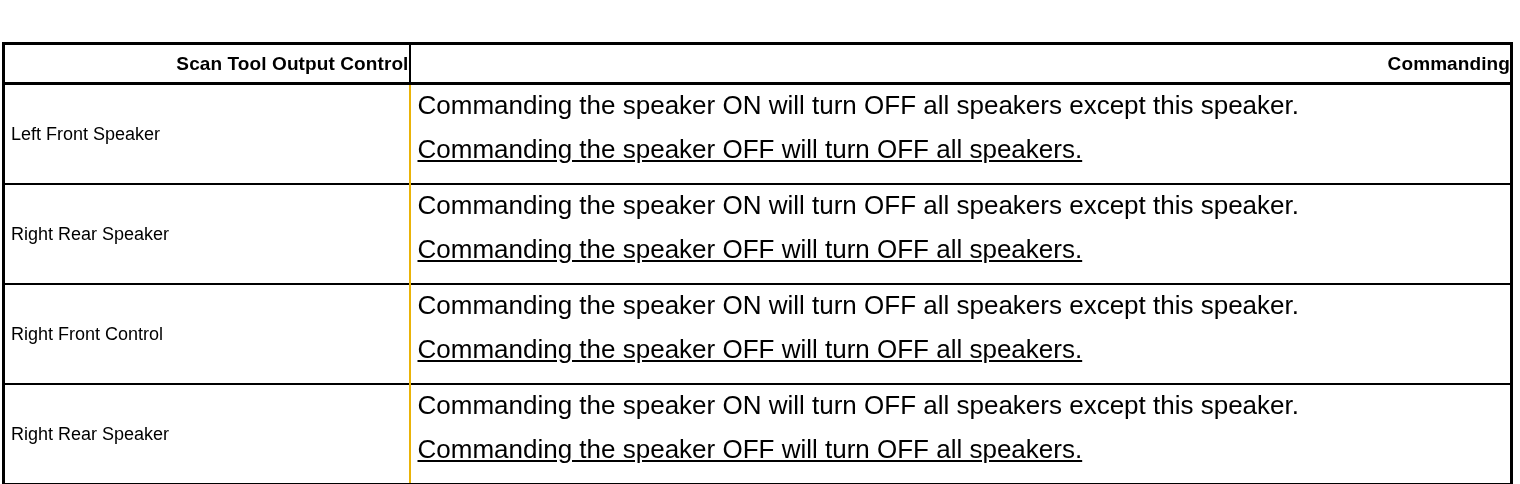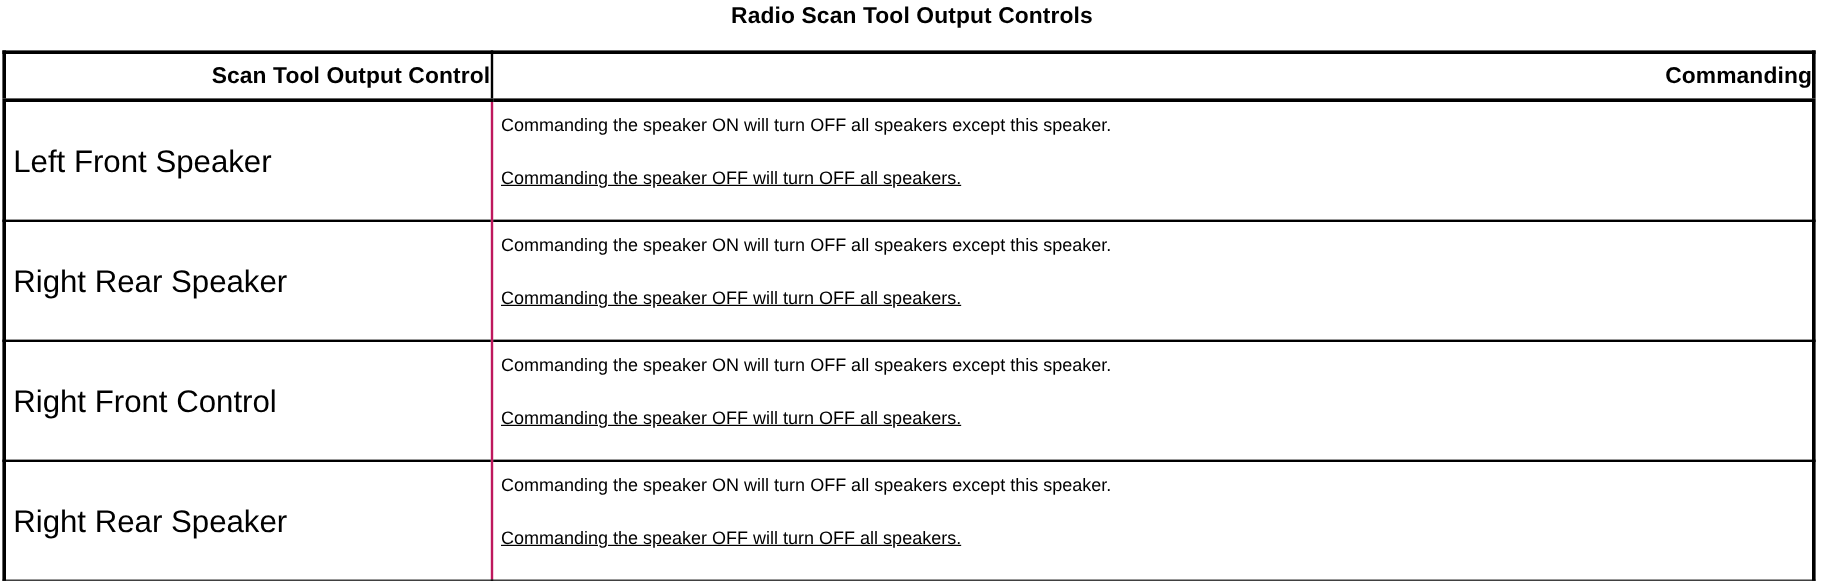--- a/index.html
+++ b/index.html
@@ -68,31 +68,31 @@
   tbody td {
     padding: 0;
     vertical-align: top;
     border-top: 2px solid #000000;
   }
   tbody tr:first-child td {
     border-top: none;
   }
 
   td.name-cell {
-    border-right: 2px solid #be185d;
-    font-size: 26px;
+    border-right: 2px solid #eab308;
+    font-size: 18px;
     height: 98px;
     vertical-align: middle;
     padding: 0 16px 0 6px;
     text-align: left;
     line-height: 22px;
   }
 
   td.desc-cell {
-    font-size: 15px;
+    font-size: 26px;
     height: 98px;
     padding: 0 0 0 7px;
     line-height: 22px;
   }
 
   .desc-line-1 {
     margin: 0;
     padding-top: 9px;
     line-height: 22px;
     white-space: nowrap;
@@ -103,21 +103,20 @@
     line-height: 22px;
     white-space: nowrap;
     text-decoration: underline;
   }
 </style>
 </head>
 <body>
 
 <div class="page">
 
-  <div class="doc-title">Radio Scan Tool Output Controls</div>
 
   <div class="table-wrap">
     <table class="ctrl-table">
       <colgroup>
         <col class="c-name">
         <col class="c-desc">
       </colgroup>
       <thead>
         <tr>
           <th class="h-name">Scan Tool Output Control</th>

